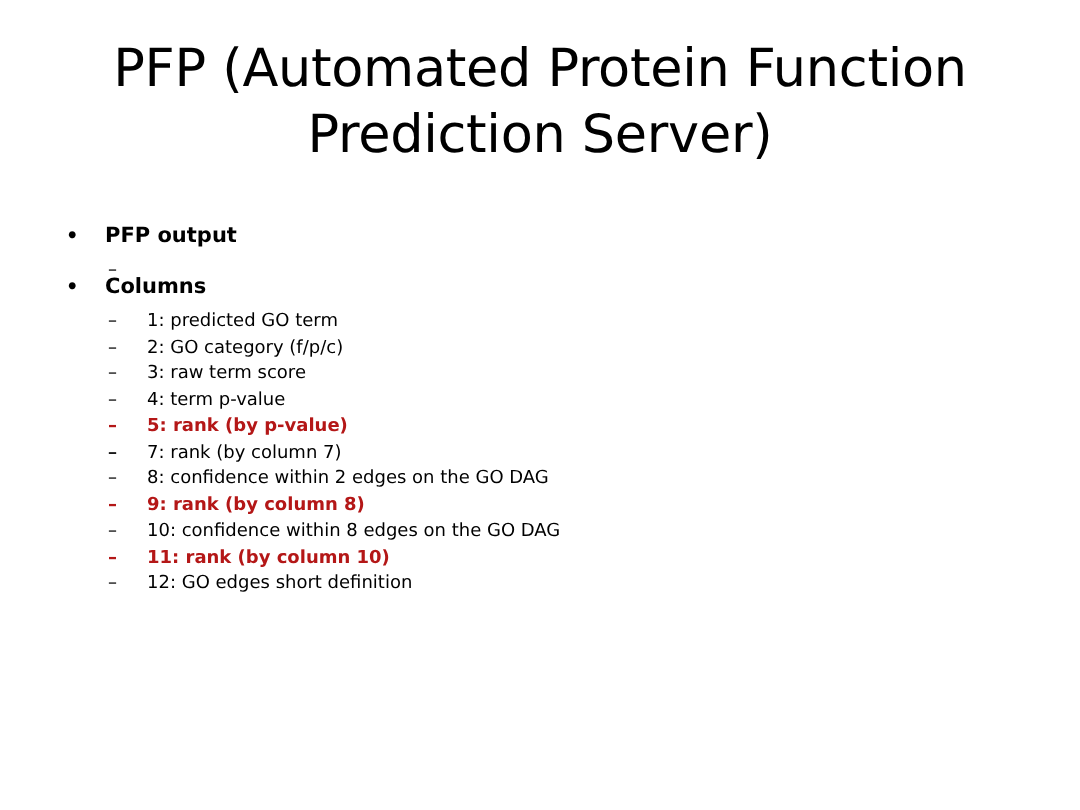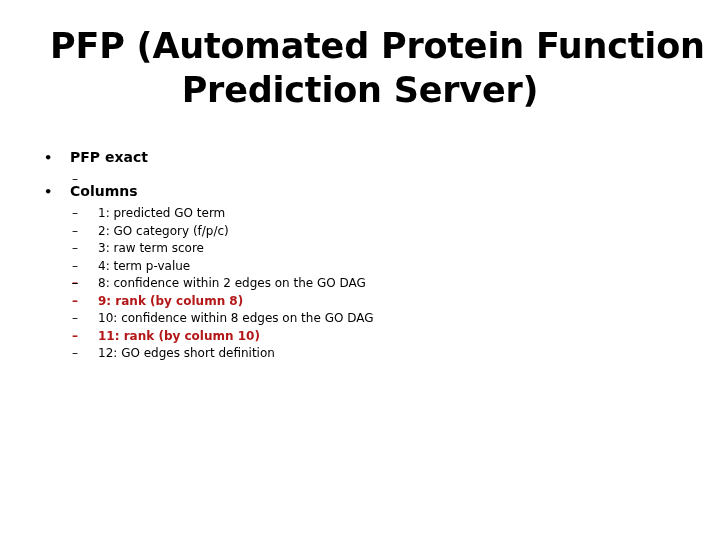--- a/index.html
+++ b/index.html
@@ -26,21 +26,21 @@
 
   
   .title {
     position: absolute;
     left: 50px;
     top: 24px;
     width: 620px;
     text-align: center;
     font-size: 35px;
     line-height: 44px;
-    font-weight: 700;
+    font-weight: 400;
     letter-spacing: -0.2px;
     color: #000000;
     font-family: "DejaVu Sans", "Liberation Sans", sans-serif;
   }
   .title-line { display: block; white-space: nowrap; }
 
   
   .body {
     position: absolute;
     left: 0;
@@ -111,21 +111,21 @@
   <div class="title">
     <span class="title-line">PFP (Automated Protein Function</span>
     <span class="title-line">Prediction Server)</span>
   </div>
 
   <div class="body">
 
     <div class="group">
       <div class="l1">
         <span class="marker">•</span>
-        <span class="l1text">PFP exact</span>
+        <span class="l1text">PFP output</span>
       </div>
       <ul class="l2list first-sub">
         <li class="l2">
           <span class="marker">–</span>
         </li>
       </ul>
     </div>
 
     <div class="group">
       <div class="l1">
@@ -144,26 +144,28 @@
         <li class="l2">
           <span class="marker">–</span>
           <span class="l2text">3: raw term score</span>
         </li>
         <li class="l2">
           <span class="marker">–</span>
           <span class="l2text">4: term p-value</span>
         </li>
         <li class="l2 highlight">
           <span class="marker">–</span>
+          <span class="l2text">5: rank (by p-value)</span>
         </li>
         <li class="l2">
           <span class="marker">–</span>
         </li>
         <li class="l2">
           <span class="marker">–</span>
+          <span class="l2text">7: rank (by column 7)</span>
         </li>
         <li class="l2">
           <span class="marker">–</span>
           <span class="l2text">8: confidence within 2 edges on the GO DAG</span>
         </li>
         <li class="l2 highlight">
           <span class="marker">–</span>
           <span class="l2text">9: rank (by column 8)</span>
         </li>
         <li class="l2">

